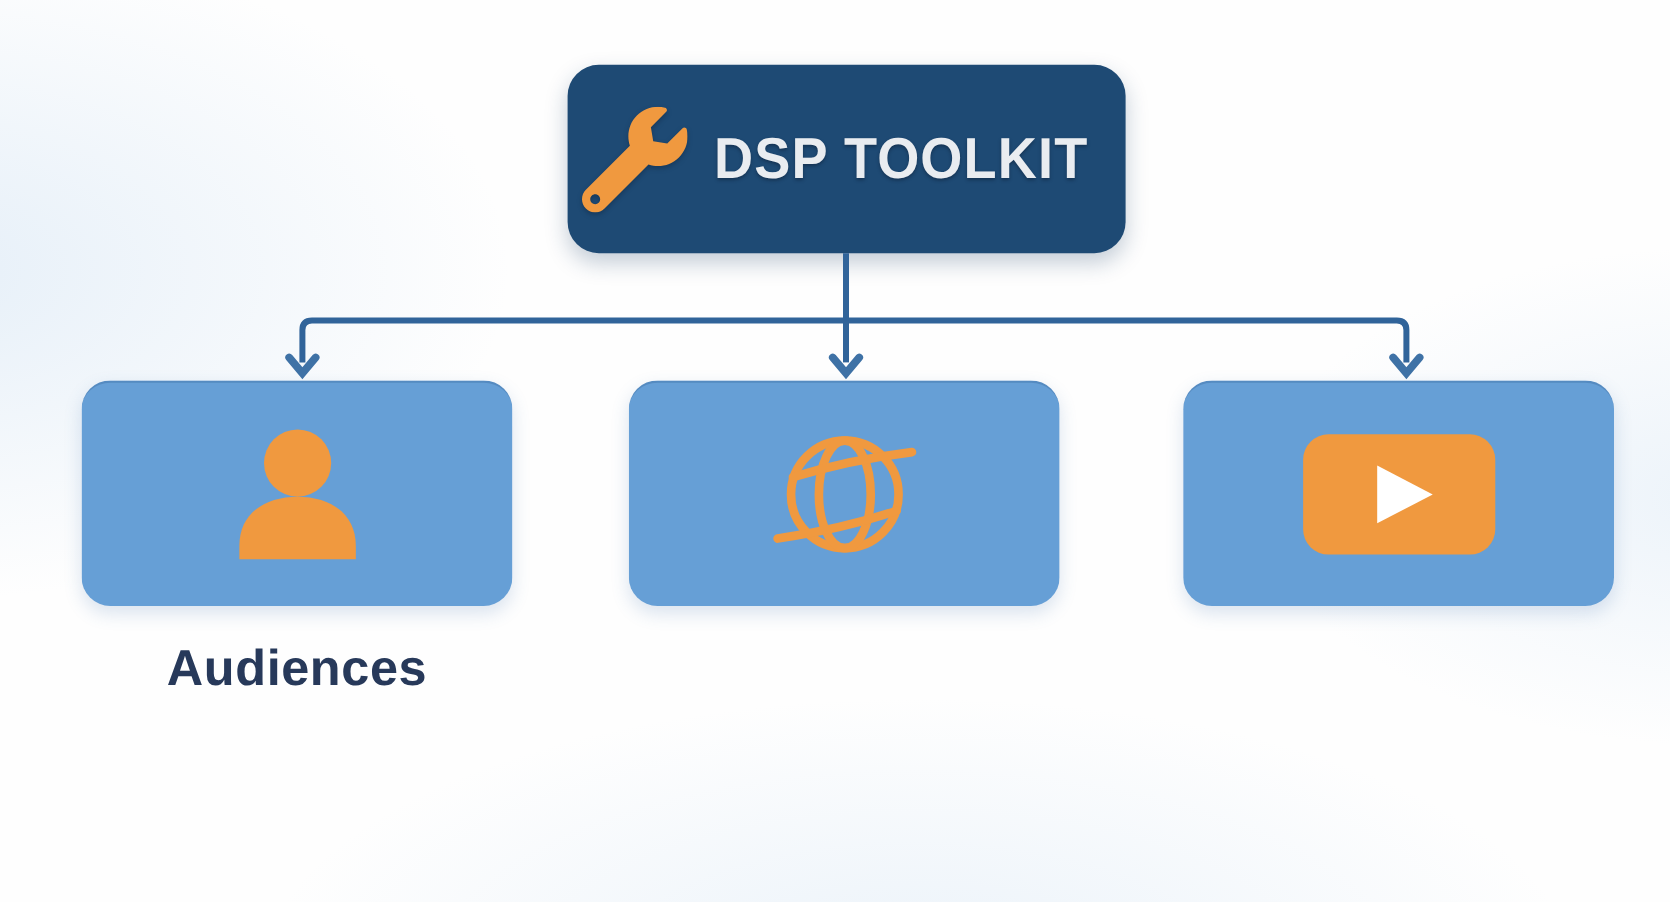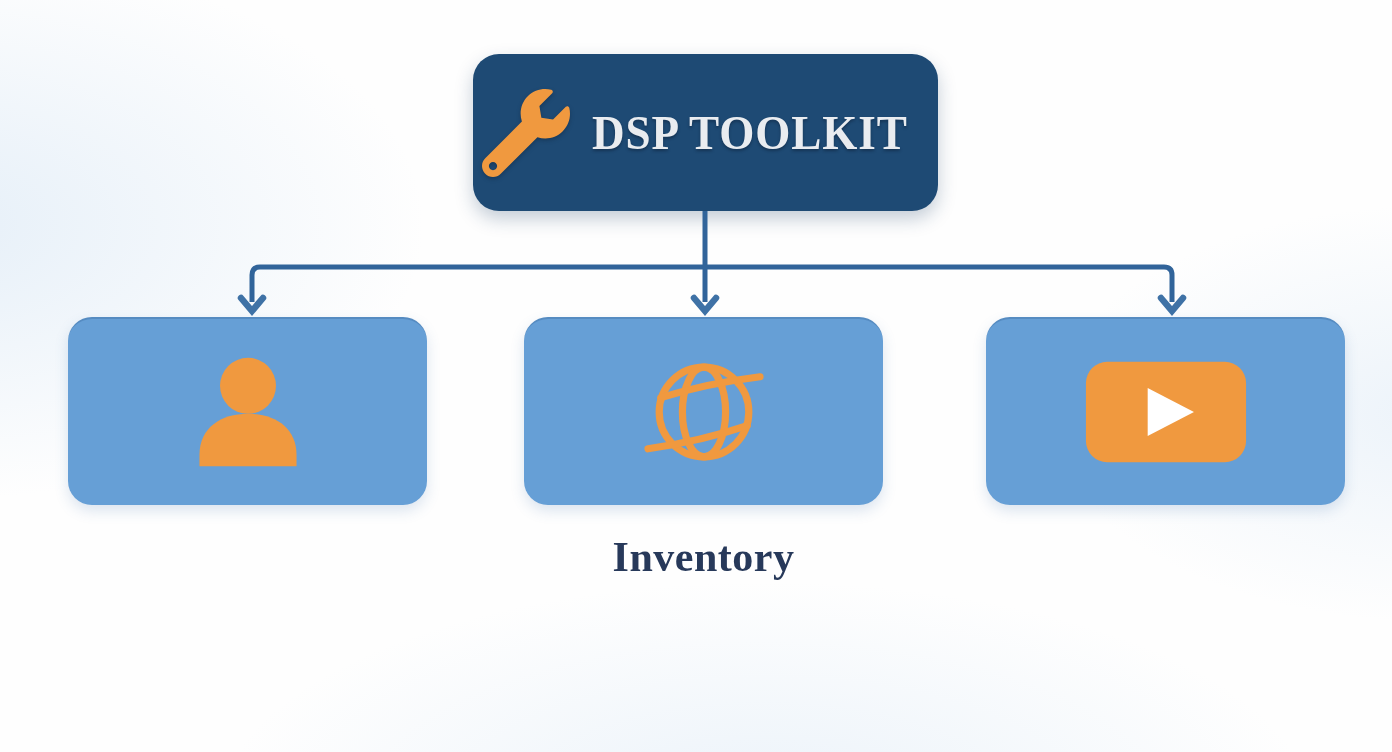--- a/index.html
+++ b/index.html
@@ -3,21 +3,21 @@
 <meta charset="utf-8">
 <style>
   :root{
     --root-bg:#1e4a74; --child-bg:#669fd6; --icon-orange:#f0993f;
     --connector:#31649a; --connector-arrow:#3f72a6;
     --root-text:#e9ecf0; --label-text:#27395a;
   }
   html,body{margin:0;padding:0;}
   .canvas{
     position:relative; width:1392px; height:752px; overflow:hidden;
-    font-family:Liberation Serif, serif;
+    font-family:Liberation Sans, sans-serif;
     background:
       radial-gradient(900px 500px at -5% 30%, rgba(173,205,235,.30), rgba(173,205,235,0) 55%),
       radial-gradient(1000px 420px at 55% 108%, rgba(173,205,235,.24), rgba(173,205,235,0) 55%),
       radial-gradient(700px 380px at 103% 55%, rgba(173,205,235,.22), rgba(173,205,235,0) 55%),
       #fefefe;
   }
   .root-node{
     position:absolute; left:473px; top:54px; width:465px; height:157px;
     background:var(--root-bg,#1e4a74); border-radius:26px;
     display:flex; align-items:center; justify-content:center; gap:22px;
@@ -79,30 +79,30 @@
     <path class="arrowhead" d="M694,298 L705,311 L716,298"></path>
     <path class="arrowhead" d="M1161,298 L1172,311 L1183,298"></path>
   </svg>
 
   <div class="child-box box-audiences">
     <svg class="person-icon" viewBox="0 0 120 120" aria-hidden="true">
       <circle cx="60" cy="32" r="30"></circle>
       <path d="M8,118 L8,106 C8,77 31,62 60,62 C89,62 112,77 112,106 L112,118 Z"></path>
     </svg>
   </div>
+  <div class="child-label label-audiences">Audiences</div>
 
   <div class="child-box box-inventory">
     <svg class="globe-icon" viewBox="0 0 160 160" aria-hidden="true">
       <circle cx="80" cy="80" r="56"></circle>
       <ellipse cx="80" cy="80" rx="27" ry="56"></ellipse>
       <path d="M26,62 Q85,44 150,36"></path>
       <path d="M10,126 Q78,116 134,97"></path>
     </svg>
   </div>
-  <div class="child-label label-inventory">Inventory</div>
 
   <div class="child-box box-adformats">
     <svg class="play-icon" viewBox="0 0 170 108" aria-hidden="true">
       <rect x="2" y="2" width="166" height="104" rx="22"></rect>
       <path d="M66,29 L114,54 L66,79 Z"></path>
     </svg>
   </div>
 
 </div>
 

